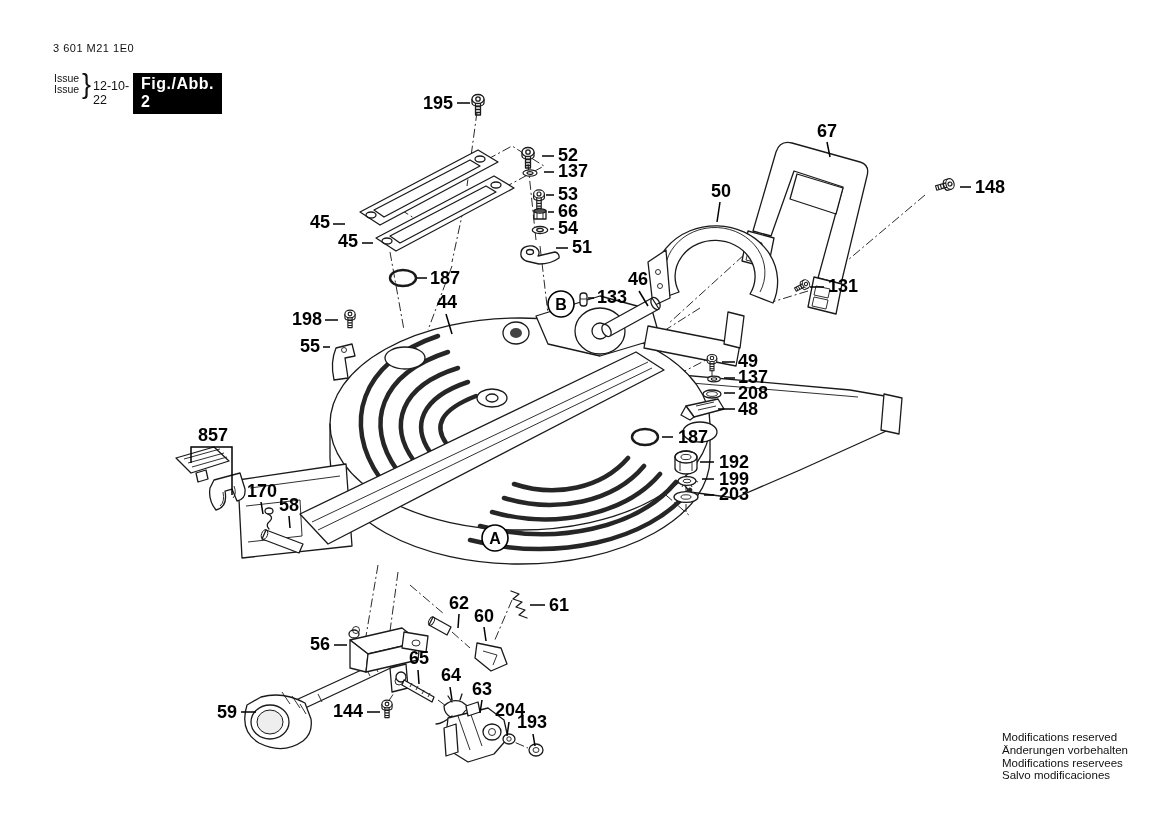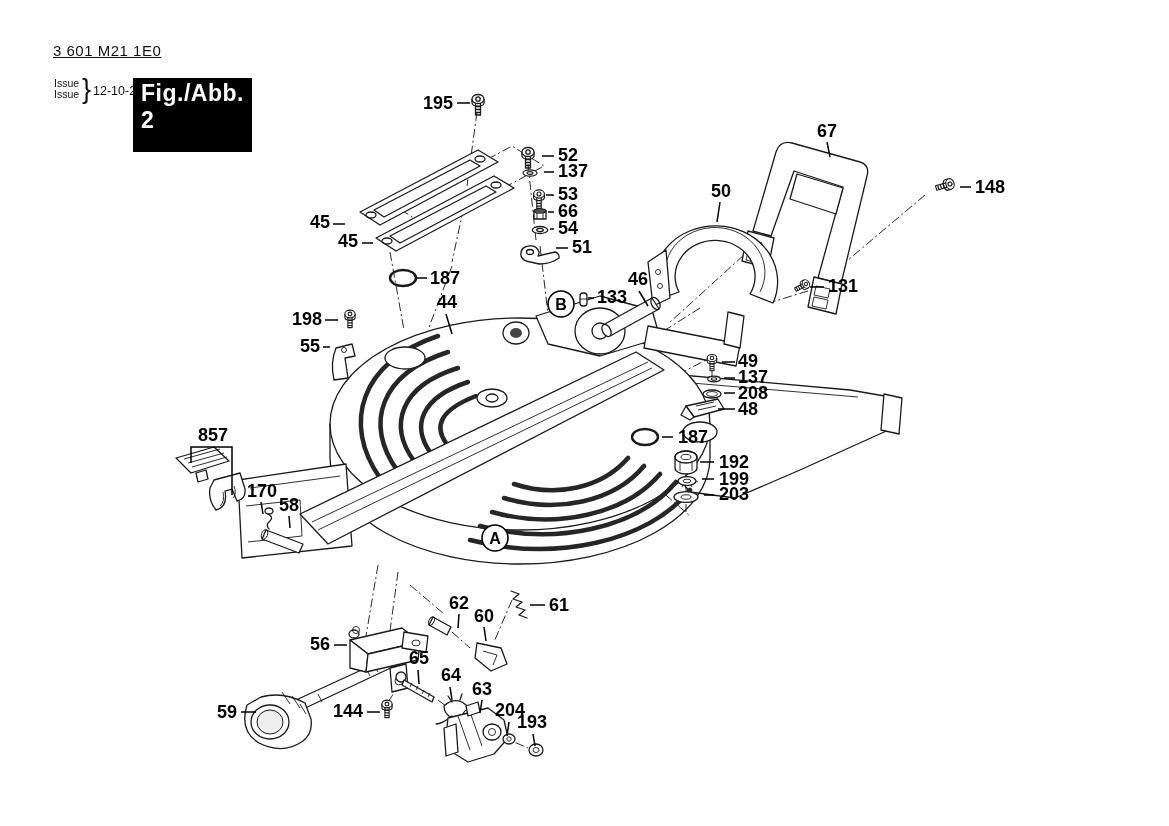--- a/index.html
+++ b/index.html
@@ -13,27 +13,27 @@
   .g{fill:none;stroke:#262626;stroke-width:4.5;stroke-linecap:round;}
   .d{fill:none;stroke:#2a2a2a;stroke-width:1;stroke-dasharray:9 3 2 3;}
   .r187{fill:none;stroke:#1a1a1a;stroke-width:2.4;}
   .plabel{font-family:"Liberation Sans",sans-serif;font-weight:bold;font-size:18px;fill:#000;}
   .leader{stroke:#000;stroke-width:1.5;fill:none;}
   .mcirc{fill:#ffffff;stroke:#000;stroke-width:1.6;}
   .mtext{font-family:"Liberation Sans",sans-serif;font-weight:bold;font-size:16px;fill:#000;
          text-anchor:middle;}
   
   .title-block{position:absolute;left:53px;top:42px;}
-  .pn{font-size:15px;letter-spacing:0.5px;text-decoration:underline;}
+  .pn{font-size:11px;letter-spacing:0.5px;}
   .issue-row{position:relative;margin-top:17px;height:32px;}
   .issue-labels{position:absolute;left:1px;top:2px;font-size:10.5px;line-height:11px;}
   .brace{position:absolute;left:29px;top:-2px;font-size:27px;font-weight:normal;}
   .date{position:absolute;left:40px;top:8px;font-size:12.5px;}
   .fig-badge{position:absolute;left:80px;top:2px;background:#000;color:#fff;
-             font-size:23px;font-weight:bold;padding:2px 8px 18px 8px;letter-spacing:0.5px;}
+             font-size:16px;font-weight:bold;padding:2px 8px 3px 8px;letter-spacing:0.5px;}
   
   .footer{position:absolute;left:1002px;top:731px;font-size:11.5px;line-height:12.8px;}
 </style>
 </head>
 <body>
 
 <div class="page">
 
   <svg id="diagram" width="1169" height="826" viewBox="0 0 1169 826">
     <defs>
@@ -363,14 +363,20 @@
       <div class="issue-labels">
         <div>Issue</div>
         <div>Issue</div>
       </div>
       <span class="brace">}</span>
       <span class="date">12-10-22</span>
       <span class="fig-badge">Fig./Abb. 2</span>
     </div>
   </div>
 
+  <div class="footer">
+    <div>Modifications reserved</div>
+    <div>Änderungen vorbehalten</div>
+    <div>Modifications reservees</div>
+    <div>Salvo modificaciones</div>
+  </div>
 
 </div>
 
 </body></html>

